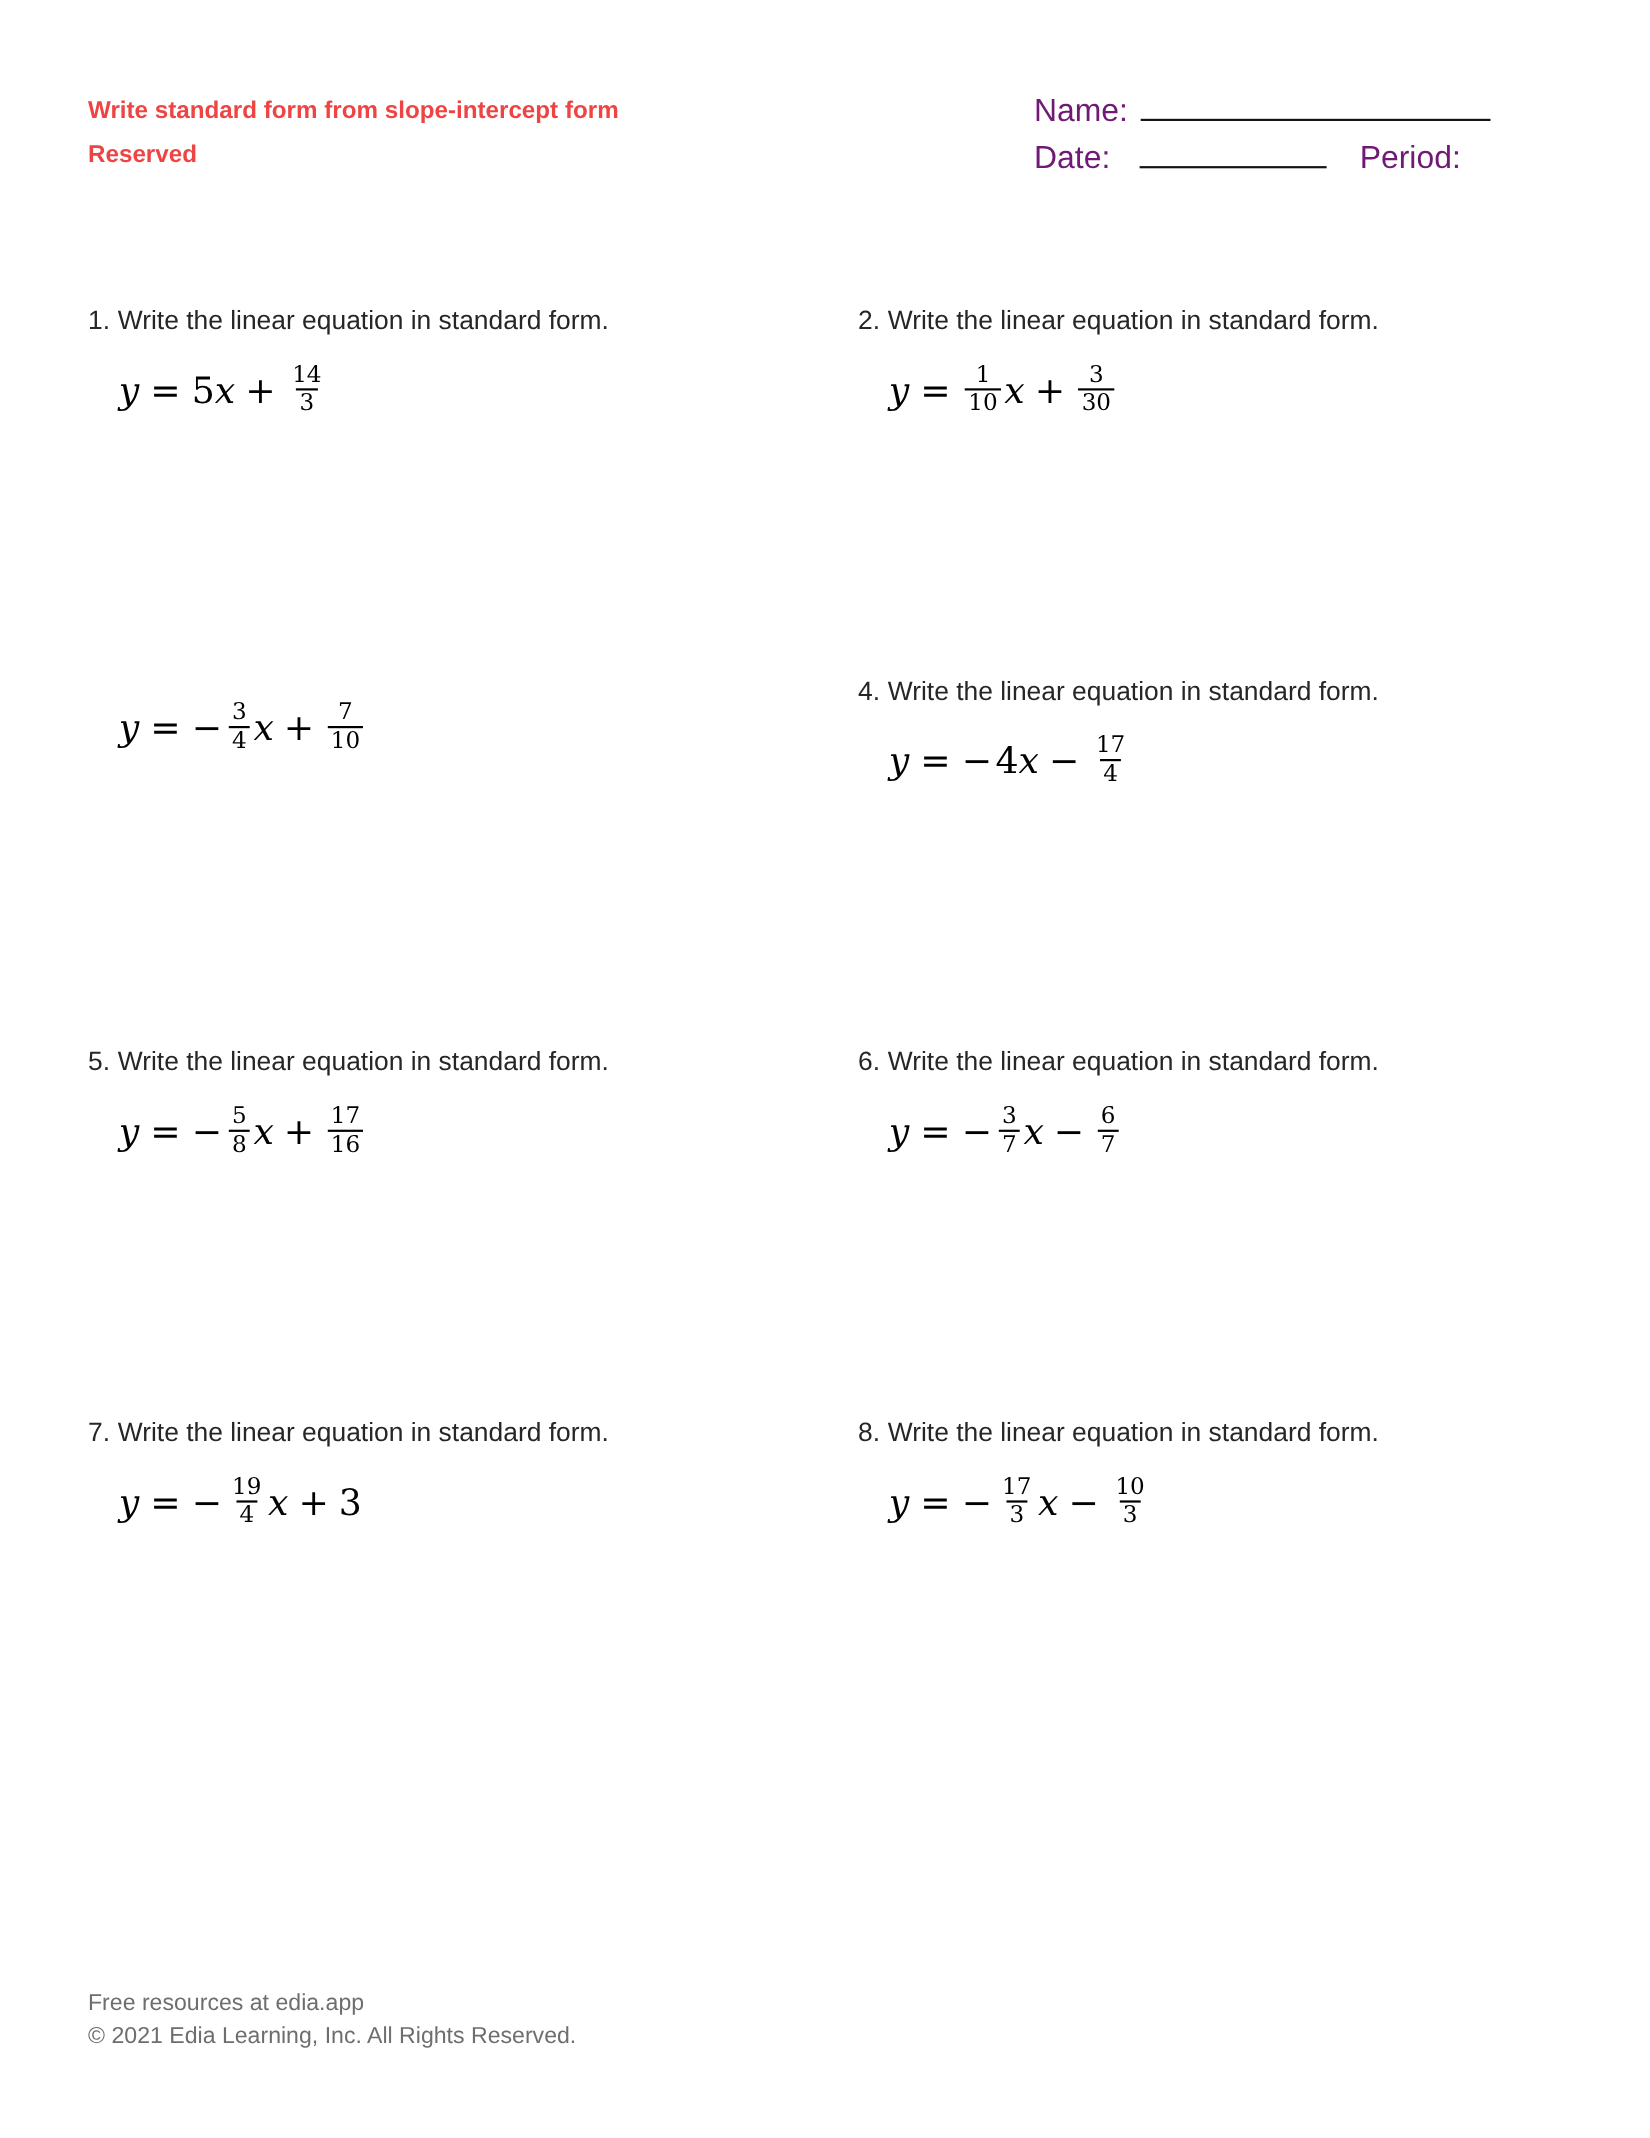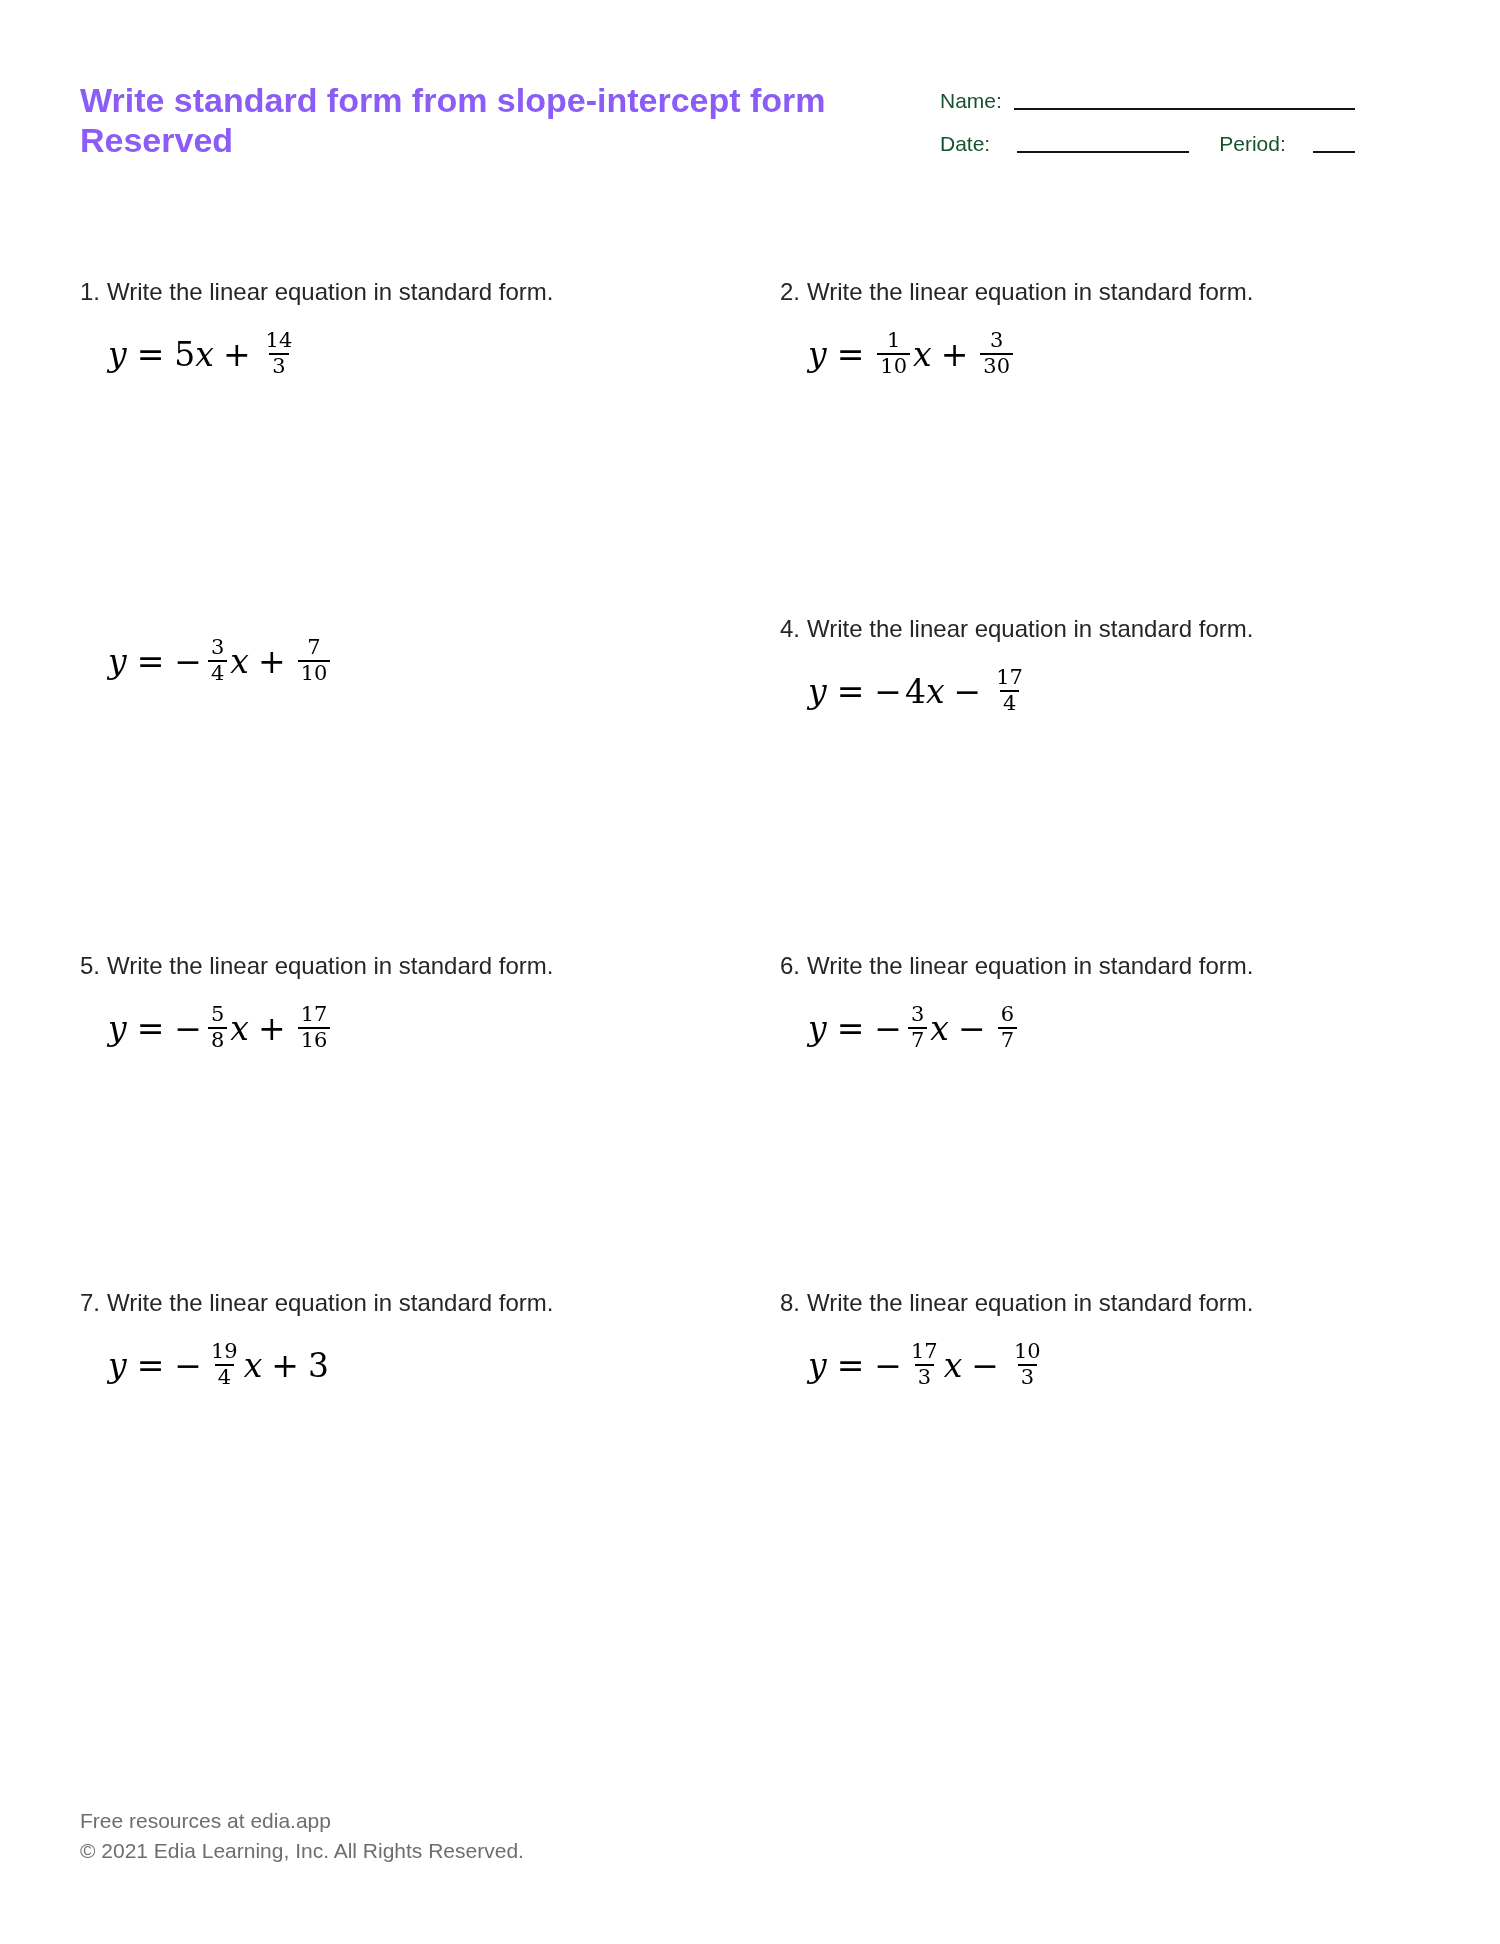--- a/index.html
+++ b/index.html
@@ -7,25 +7,25 @@
     position:relative;
     width:1500px;height:1944px;
     background:#ffffff;
     font-family:"Liberation Sans",sans-serif;
     color:#262626;
     overflow:hidden;
   }
   
   .title-block{
     position:absolute;left:80px;top:80px;
-    font-size:34px;font-weight:700;line-height:40px;color:#8b5cf6;
+    font-size:22px;font-weight:700;line-height:40px;color:#ef4444;
   }
   .fields-block{
     position:absolute;left:940px;top:86px;width:415px;
-    font-size:21px;color:#14532d;
+    font-size:29px;color:#701a75;
   }
   .field-row{display:flex;align-items:flex-end;height:28px;}
   .field-row + .field-row{margin-top:15px;gap:13px;}
   .flabel{line-height:26px;white-space:nowrap;}
   .fline{border-bottom:2px solid #141414;margin-bottom:4px;}
   .name-line{flex:1;margin-left:12px;}
   .date-line{width:172px;margin-left:14px;}
   .period-label{margin-left:17px;}
   .period-line{flex:1;margin-left:14px;}
   

